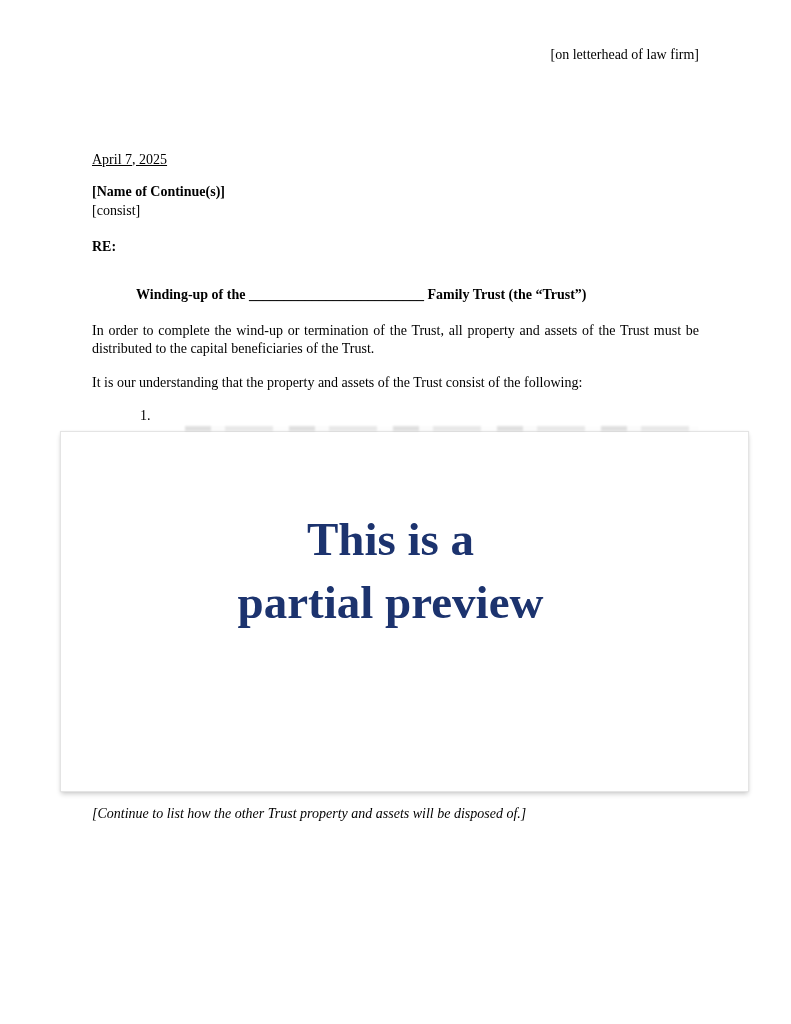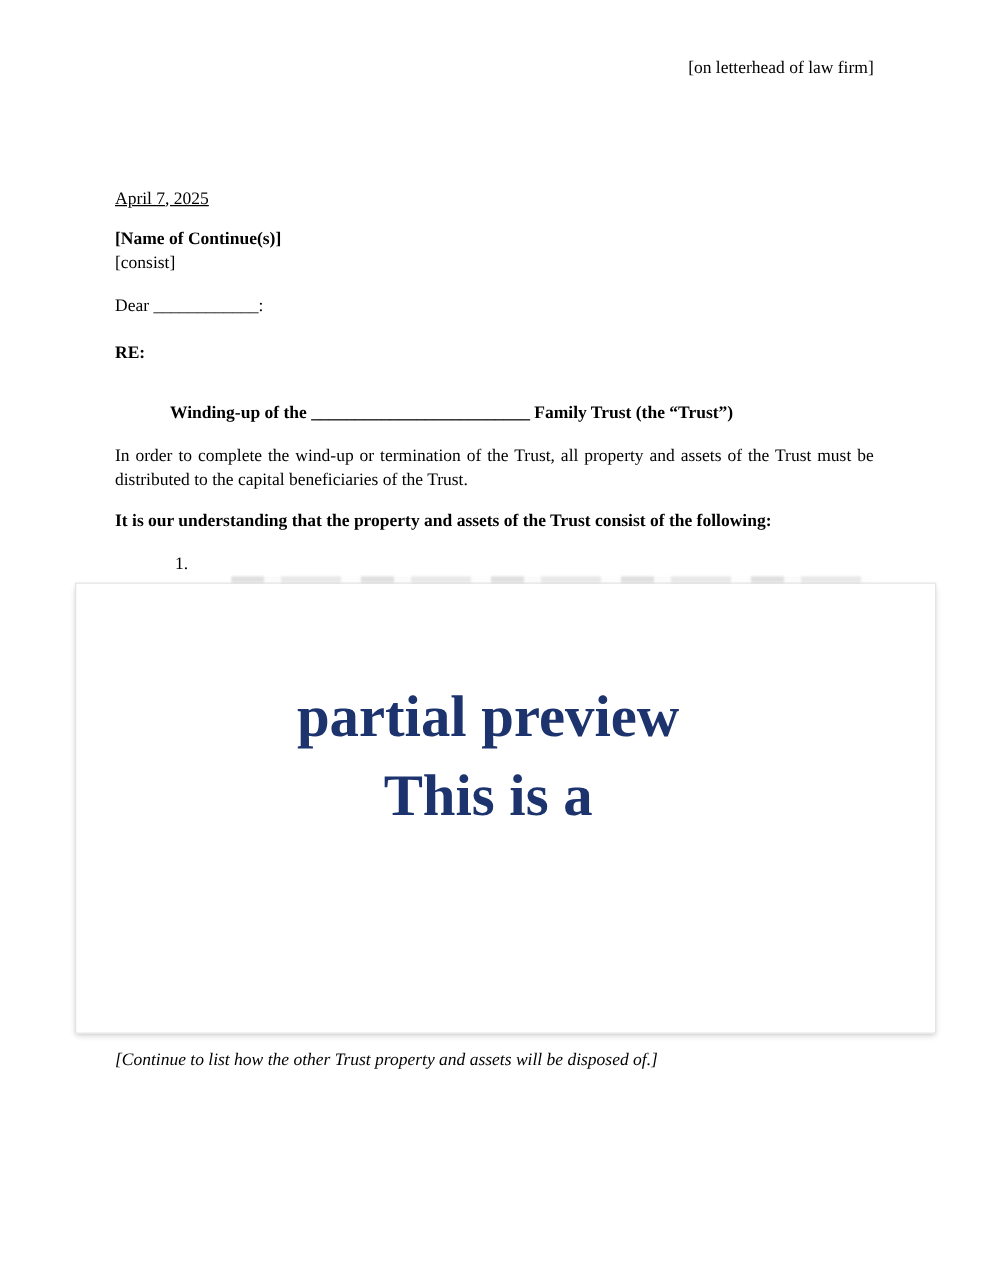--- a/index.html
+++ b/index.html
@@ -28,21 +28,21 @@
   .re-line {
     margin-top: 18px;
     display: flex;
     font-weight: bold;
     flex-direction: column;
   }
   .re-label { width: 48px; flex: 0 0 48px; }
   .re-text { flex: 1; margin-left: 44px; }
   .para { margin-top: 17px; }
   .justify { text-align: justify; }
-  .para2 { margin-top: 15px; font-weight: bold; }
+  .para2 { margin-top: 15px; }
   .list-item {
     margin-top: 15px;
     display: flex;
   }
   .num { flex: 0 0 45px; margin-left: 48px; }
   .item-text {
     flex: 1;
     text-align: justify;
     text-align-last: justify;
   }
@@ -88,39 +88,38 @@
 
   <div class="letterhead">[on letterhead of law firm]</div>
 
   <div class="date">April 7, 2025</div>
 
   <div class="recipient">
     <div class="bold">[Name of Continue(s)]</div>
     <div>[consist]</div>
   </div>
 
-  <div class="salutation">Dear ____________:</div>
 
   <div class="re-line">
     <span class="re-label">RE:</span>
     <span class="re-text">Winding-up of the _________________________ Family Trust (the “Trust”)</span>
   </div>
 
   <p class="para justify">In order to complete the wind-up or termination of the Trust, all property and assets of the Trust must be distributed to the capital beneficiaries of the Trust.</p>
 
   <p class="para para2">It is our understanding that the property and assets of the Trust consist of the following:</p>
 
   <div class="list-item">
     <span class="num">1.</span>
   </div>
 
   <div class="clipped-line"></div>
 
   <div class="preview-overlay">
     <div class="preview-text">
+      <div>This is a</div>
       <div>partial preview</div>
-      <div>This is a</div>
     </div>
   </div>
 
   <div class="continue-note">[Continue to list how the other Trust property and assets will be disposed of.]</div>
 
 </div>
 
 </body></html>

